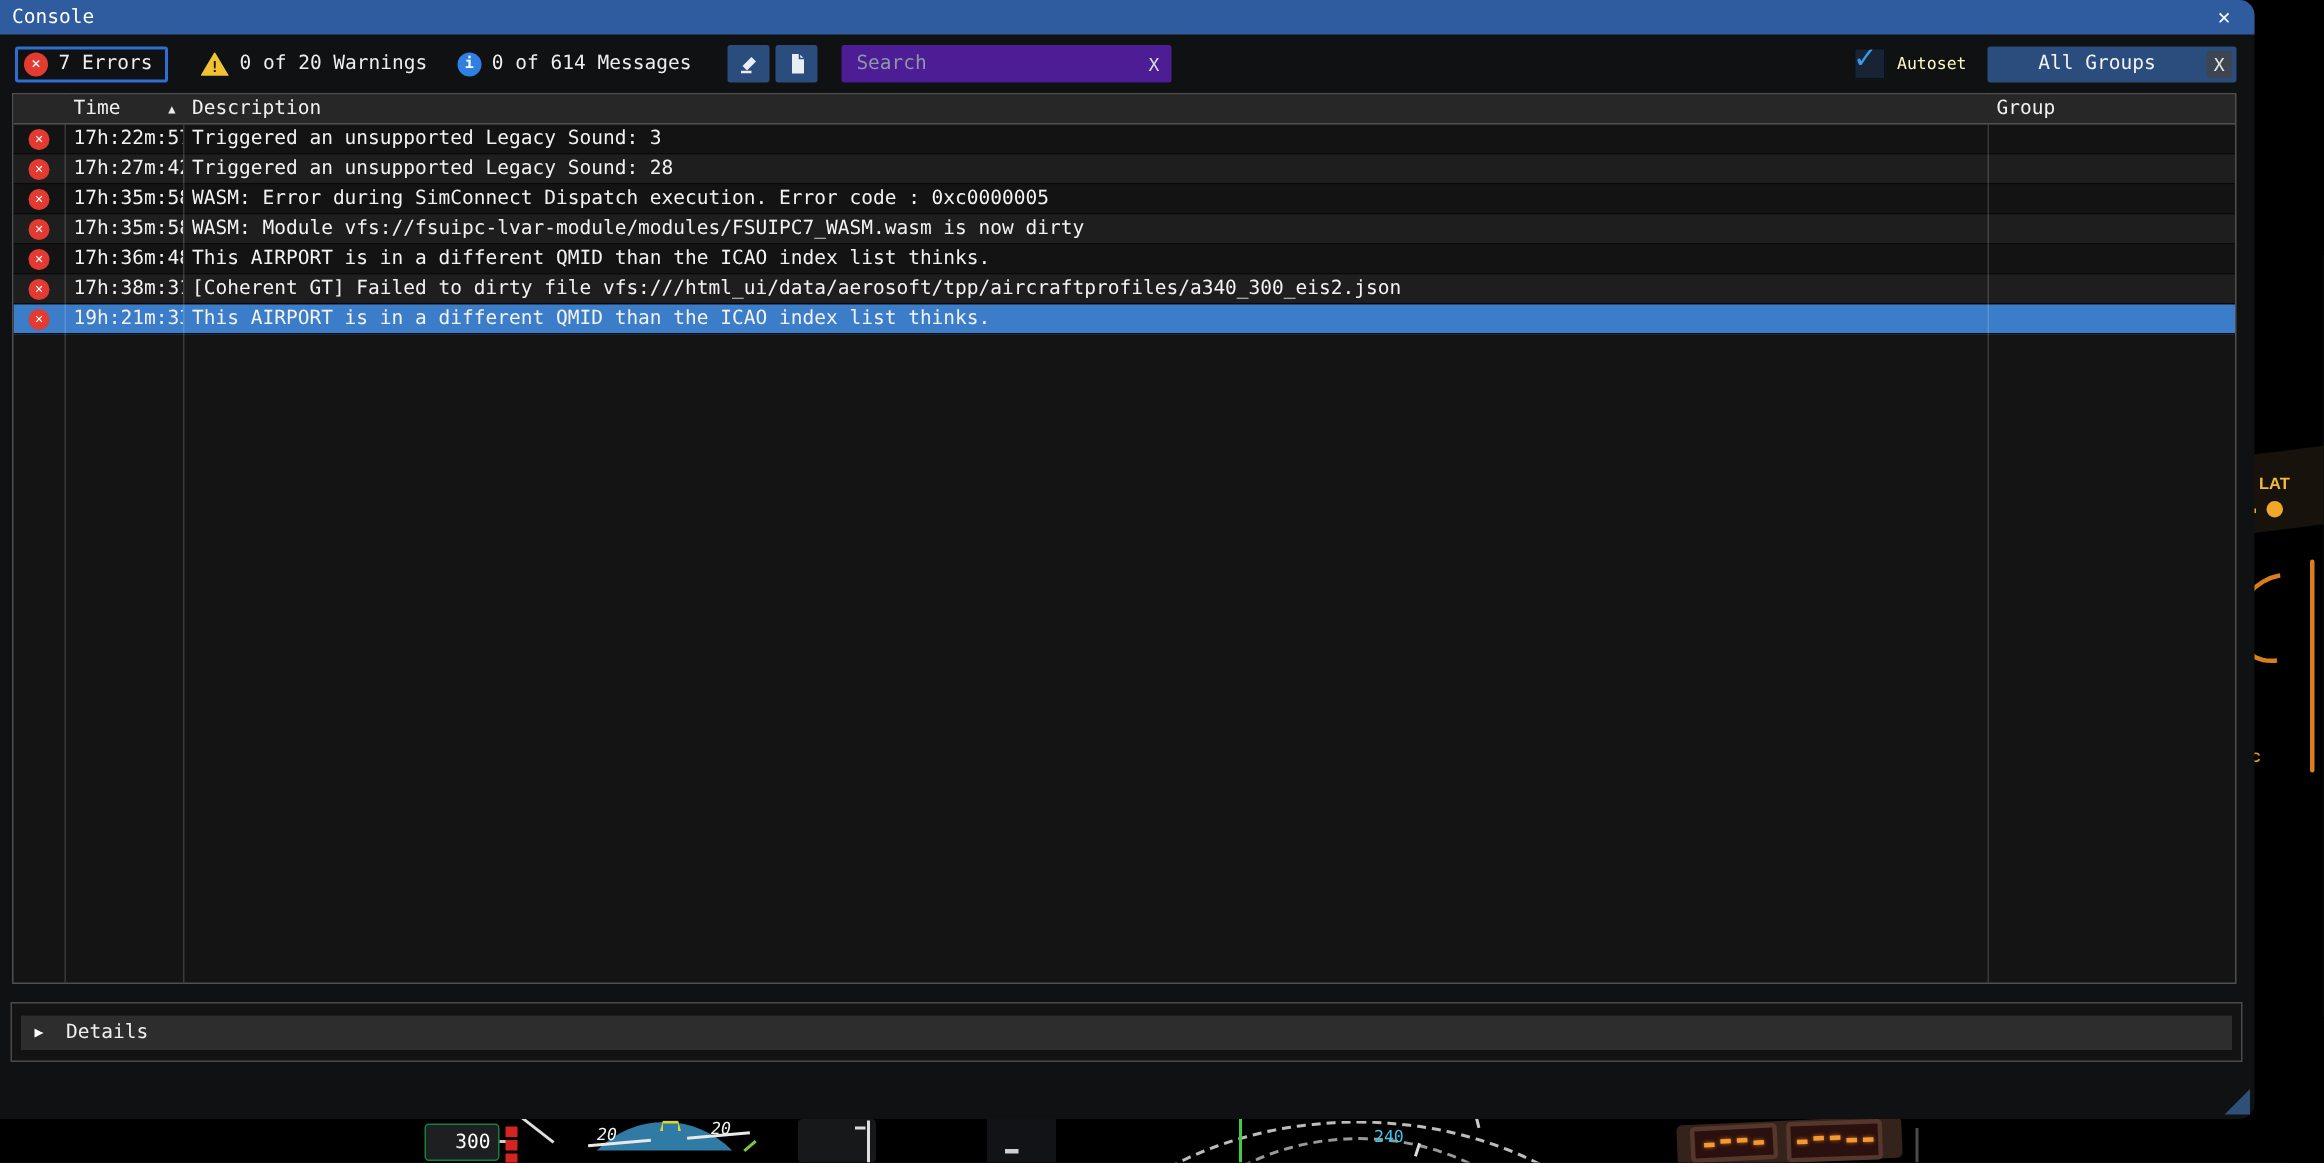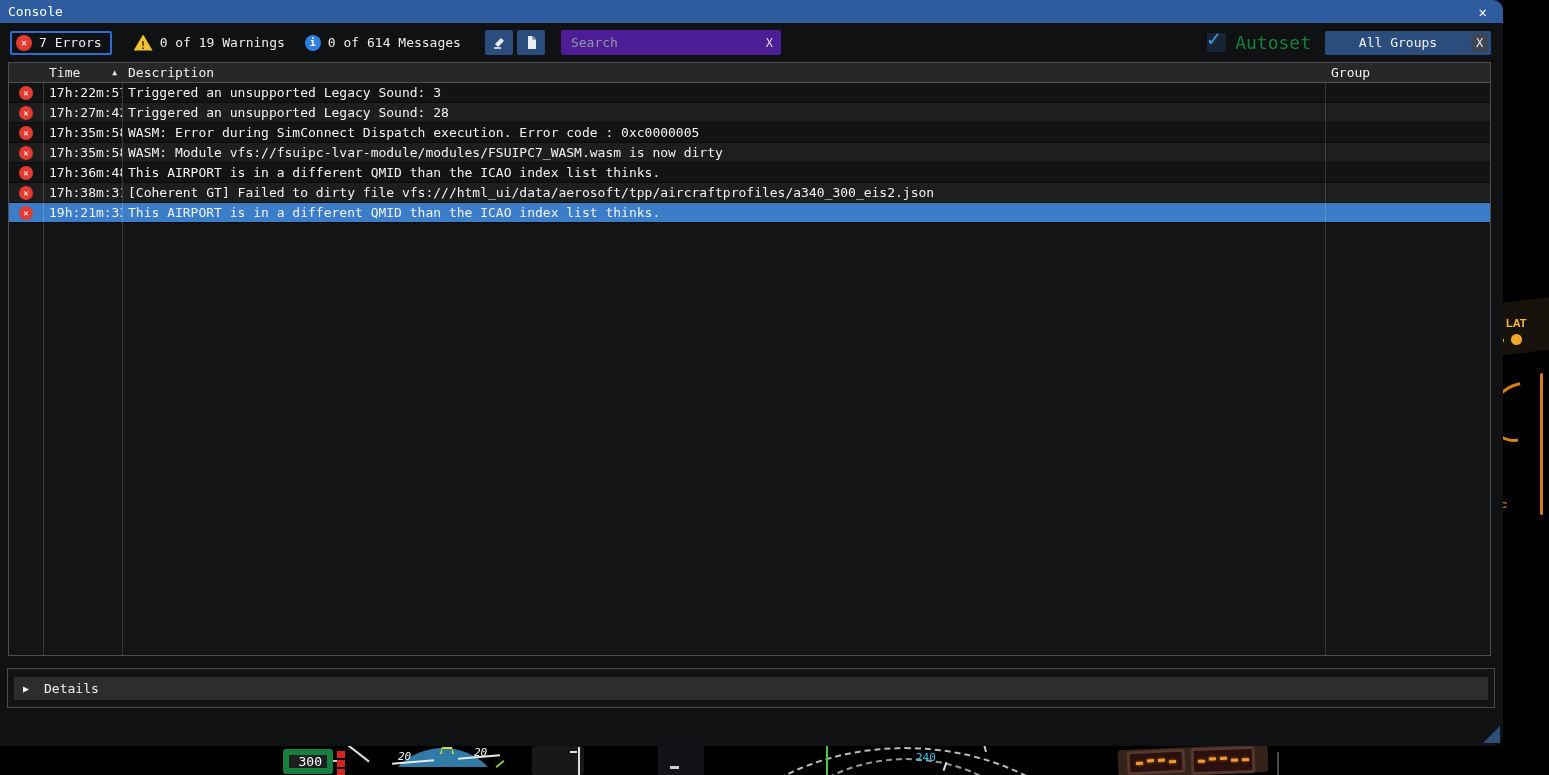--- a/index.html
+++ b/index.html
@@ -37,21 +37,21 @@
     display:flex;align-items:center;padding:0 8px;box-sizing:border-box;}
   .search input{background:transparent;border:none;outline:none;color:#dfe5ec;
     font-family:inherit;font-size:13px;width:170px;}
   .search input::placeholder{color:#8e97a6;}
   .search .clear{margin-left:auto;color:#d9dee5;font-size:12px;}
   .tb-right{position:absolute;right:12px;top:23px;height:39px;display:flex;align-items:center;}
   .checkbox{width:19px;height:19px;background:#182434;border:1px solid #0b1119;
     position:relative;flex:none;}
   .checkbox .chk{position:absolute;left:0px;top:-7px;font-size:22px;font-weight:bold;
     color:#3b9ae8;}
-  .autoset-lbl{font-size:18px;color:#15803d;margin:0 14px 0 8px;}
+  .autoset-lbl{font-size:11px;color:#fef9c3;margin:0 14px 0 8px;}
   .groups-btn{width:166px;height:24px;background:#2b4d7d;border-radius:2px;display:flex;
     align-items:center;}
   .groups-lbl{flex:1;text-align:center;font-size:13px;color:#f2f2f2;}
   .groups-x{width:17px;height:18px;background:#3d4452;border-radius:2px;display:flex;
     align-items:center;justify-content:center;color:#e8e8e8;font-size:12px;margin-right:3px;flex:none;}
   
   .table{position:absolute;left:8px;top:62px;width:1483px;height:594px;background:#141414;
     border:1px solid #4f4f4f;box-sizing:border-box;overflow:hidden;}
   .colline{position:absolute;top:0;bottom:0;width:1px;background:rgba(255,255,255,.16);}
   .cl1{left:34px;}.cl2{left:113px;}.cl3{left:1316px;}
@@ -91,21 +91,21 @@
   .lat-dot{left:1511px;top:334px;width:11px;height:11px;border-radius:50%;background:#f0a828;}
   .lat-dash{left:1497px;top:339px;width:7px;height:3px;background:#f0a828;}
   .arc{left:1492px;top:380px;width:54px;height:64px;border:3px solid #d97e1a;border-radius:50%;
     border-right-color:transparent;border-top-color:transparent;transform:rotate(40deg);
     box-sizing:border-box;}
   .amber-vline{left:1540px;top:373px;width:3px;height:142px;background:#d97e1a;border-radius:2px;}
   .nc-label{left:1494px;top:500px;color:#e8931e;font-family:"Liberation Sans",sans-serif;
     font-weight:bold;font-size:9px;}
   
   .speed-box{left:283px;top:749px;width:50px;height:25px;background:#1e1f21;
-    border:6px solid #15803d;border-radius:3px;color:#fff;font-size:13px;display:flex;
+    border:1px solid #15803d;border-radius:3px;color:#fff;font-size:13px;display:flex;
     align-items:center;justify-content:flex-end;padding-right:5px;box-sizing:border-box;}
   .speed-dash{left:333px;top:760px;width:6px;height:2px;background:#ccc;}
   .redmark{width:8px;height:7px;background:#d22420;left:337px;}
   .rm1{top:751px;}.rm2{top:760px;}.rm3{top:769px;}
   .attitude{left:366px;top:746px;width:152px;height:21px;overflow:hidden;font-style:italic;}
   .dome{position:absolute;left:14px;top:2px;width:126px;height:126px;border-radius:50%;
     background:#2f7ba6;}
   .att-line{position:absolute;background:#e8e8e8;height:2px;}
   .att-label{position:absolute;color:#f2f2f2;font-size:11px;}
   .yellow-marker{position:absolute;left:74px;top:1px;width:14px;height:7px;
@@ -202,21 +202,21 @@
     <span class="close-x">✕</span>
   </div>
 
   <div class="toolbar">
     <div class="err-toggle">
       <span class="ico-circle ico-err">✕</span>
       <span class="tb-label">7 Errors</span>
     </div>
     <div class="grp-warn">
       <span class="warn-tri">!</span>
-      <span class="tb-label">0 of 19 Warnings</span>
+      <span class="tb-label">0 of 20 Warnings</span>
     </div>
     <div class="grp-msg">
       <span class="ico-circle ico-info">i</span>
       <span class="tb-label">0 of 614 Messages</span>
     </div>
 
     <div class="tool-btn first">
       <svg width="16" height="16" viewBox="0 0 16 16">
         <path d="M4 9 L10 3 L13 6 L7 12 Z" fill="#e9eef4"></path>
         <path d="M3 13 H10" stroke="#e9eef4" stroke-width="1.6"></path>

